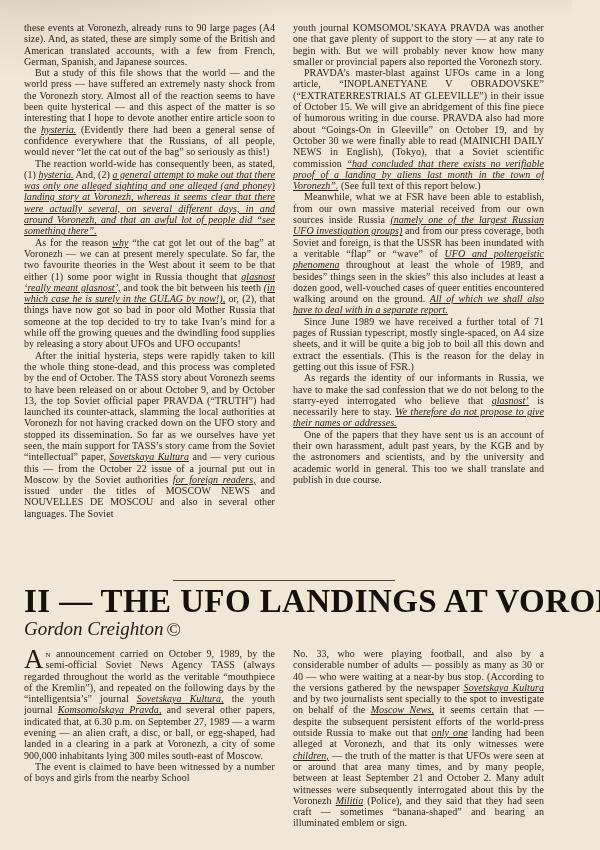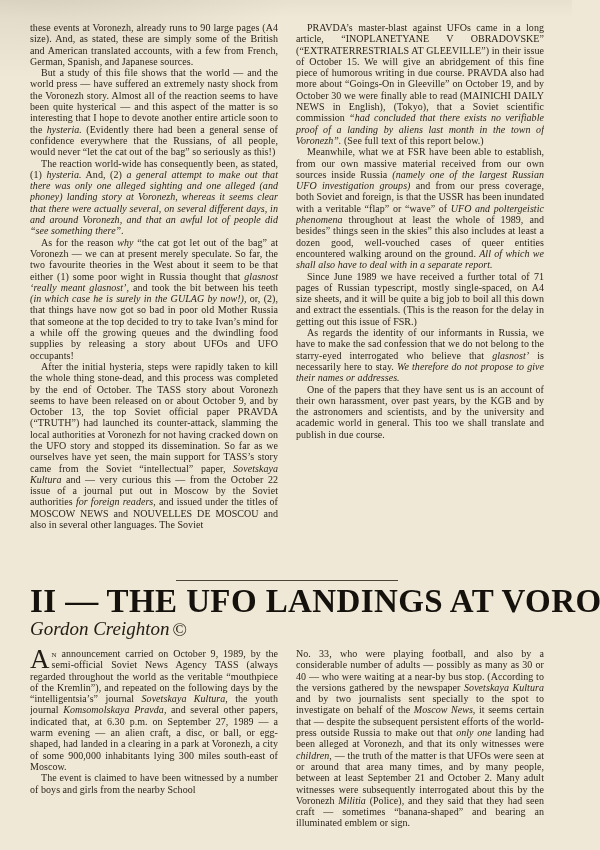--- a/index.html
+++ b/index.html
@@ -5,36 +5,36 @@
   html,body{margin:0;padding:0;}
   body{
     width:600px;height:850px;overflow:hidden;
     background:var(--paper,#efe8d6);
     font-family:"Liberation Serif","DejaVu Serif",serif;
     color:var(--ink,#2a241b);
   }
   .page{
     position:relative;box-sizing:border-box;
     width:572px;height:850px;
-    padding:22px 28px 0 30px;
+    padding:22px 28px 0 24px;
     background:
       radial-gradient(ellipse 420px 160px at 8% -2%, rgba(110,100,82,0.14), rgba(110,100,82,0) 60%),
       linear-gradient(180deg, rgba(120,110,92,0.06), rgba(120,110,92,0) 18px);
   }
   .columns{display:flex;gap:18px;}
   .col{flex:1 1 0;min-width:0;}
   .top-section{height:552px;overflow:hidden;}
   .bottom-section{height:200px;overflow:hidden;}
   p.para{
     margin:0;text-align:justify;
     font-size:10px;line-height:11.3px;
     letter-spacing:0.05px;
   }
   p.para.ind{text-indent:11px;}
-  .it{font-style:italic;}
+  .it{font-style:italic;text-decoration:underline;}
   .sc{font-variant:small-caps;}
   .dropcap{
     float:left;
     font-size:27px;line-height:21px;
     padding:1px 2px 0 0;
     color:#211c14;
   }
   .divider{
     border:none;height:0;
     border-top:1.3px solid #4a443a;
@@ -64,25 +64,26 @@
 
   <div class="columns top-section">
     <div class="col">
         <p class="para"><span>these events at Voronezh, already runs to 90 large pages (A4 size). And, as stated, these are simply some of the British and American translated accounts, with a few from French, German, Spanish, and Japanese sources.</span></p>
         <p class="para ind"><span>But a study of this file shows that the world — and the world press — have suffered an extremely nasty shock from the Voronezh story. Almost all of the reaction seems to have been quite hysterical — and this aspect of the matter is so interesting that I hope to devote another entire article soon to the </span><span class="it">hysteria.</span><span> (Evidently there had been a general sense of confidence everywhere that the Russians, of all people, would never “let the cat out of the bag” so seriously as this!)</span></p>
         <p class="para ind"><span>The reaction world-wide has consequently been, as stated, (1) </span><span class="it">hysteria.</span><span> And, (2) </span><span class="it">a general attempt to make out that there was only one alleged sighting and one alleged (and phoney) landing story at Voronezh, whereas it seems clear that there were actually several, on several different days, in and around Voronezh, and that an awful lot of people did “see something there”.</span></p>
         <p class="para ind"><span>As for the reason </span><span class="it">why</span><span> “the cat got let out of the bag” at Voronezh — we can at present merely speculate. So far, the two favourite theories in the West about it seem to be that either (1) some poor wight in Russia thought that </span><span class="it">glasnost ‘really meant glasnost’,</span><span> and took the bit between his teeth </span><span class="it">(in which case he is surely in the GULAG by now!),</span><span> or, (2), that things have now got so bad in poor old Mother Russia that someone at the top decided to try to take Ivan’s mind for a while off the growing queues and the dwindling food supplies by releasing a story about UFOs and UFO occupants!</span></p>
         <p class="para ind"><span>After the initial hysteria, steps were rapidly taken to kill the whole thing stone-dead, and this process was completed by the end of October. The TASS story about Voronezh seems to have been released on or about October 9, and by October 13, the top Soviet official paper PRAVDA (“TRUTH”) had launched its counter-attack, slamming the local authorities at Voronezh for not having cracked down on the UFO story and stopped its dissemination. So far as we ourselves have yet seen, the main support for TASS’s story came from the Soviet “intellectual” paper, </span><span class="it">Sovetskaya Kultura</span><span> and — very curious this — from the October 22 issue of a journal put out in Moscow by the Soviet authorities </span><span class="it">for foreign readers,</span><span> and issued under the titles of MOSCOW NEWS and NOUVELLES DE MOSCOU and also in several other languages. The Soviet</span></p>
       </div>
     <div class="col">
+        <p class="para"><span>youth journal KOMSOMOL’SKAYA PRAVDA was another one that gave plenty of support to the story — at any rate to begin with. But we will probably never know how many smaller or provincial papers also reported the Voronezh story.</span></p>
         <p class="para ind"><span>PRAVDA’s master-blast against UFOs came in a long article, “INOPLANETYANE V OBRADOVSKE” (“EXTRATERRESTRIALS AT GLEEVILLE”) in their issue of October 15. We will give an abridgement of this fine piece of humorous writing in due course. PRAVDA also had more about “Goings-On in Gleeville” on October 19, and by October 30 we were finally able to read (MAINICHI DAILY NEWS in English), (Tokyo), that a Soviet scientific commission </span><span class="it">“had concluded that there exists no verifiable proof of a landing by aliens last month in the town of Voronezh”.</span><span> (See full text of this report below.)</span></p>
         <p class="para ind"><span>Meanwhile, what we at FSR have been able to establish, from our own massive material received from our own sources inside Russia </span><span class="it">(namely one of the largest Russian UFO investigation groups)</span><span> and from our press coverage, both Soviet and foreign, is that the USSR has been inundated with a veritable “flap” or “wave” of </span><span class="it">UFO and poltergeistic phenomena</span><span> throughout at least the whole of 1989, and besides” things seen in the skies” this also includes at least a dozen good, well-vouched cases of queer entities encountered walking around on the ground. </span><span class="it">All of which we shall also have to deal with in a separate report.</span></p>
         <p class="para ind"><span>Since June 1989 we have received a further total of 71 pages of Russian typescript, mostly single-spaced, on A4 size sheets, and it will be quite a big job to boil all this down and extract the essentials. (This is the reason for the delay in getting out this issue of FSR.)</span></p>
         <p class="para ind"><span>As regards the identity of our informants in Russia, we have to make the sad confession that we do not belong to the starry-eyed interrogated who believe that </span><span class="it">glasnost’</span><span> is necessarily here to stay. </span><span class="it">We therefore do not propose to give their names or addresses.</span></p>
-        <p class="para ind"><span>One of the papers that they have sent us is an account of their own harassment, over past years, by the KGB and by the astronomers and scientists, and by the university and academic world in general. This too we shall translate and publish in due course.</span></p>
+        <p class="para ind"><span>One of the papers that they have sent us is an account of their own harassment, adult past years, by the KGB and by the astronomers and scientists, and by the university and academic world in general. This too we shall translate and publish in due course.</span></p>
       </div>
   </div>
 
   <hr class="divider">
 
   <h1 class="headline">II — THE UFO LANDINGS AT VORONEZH</h1>
 
   <div class="byline">
     <span>Gordon Creighton</span><span class="copyright">©</span>
   </div>

